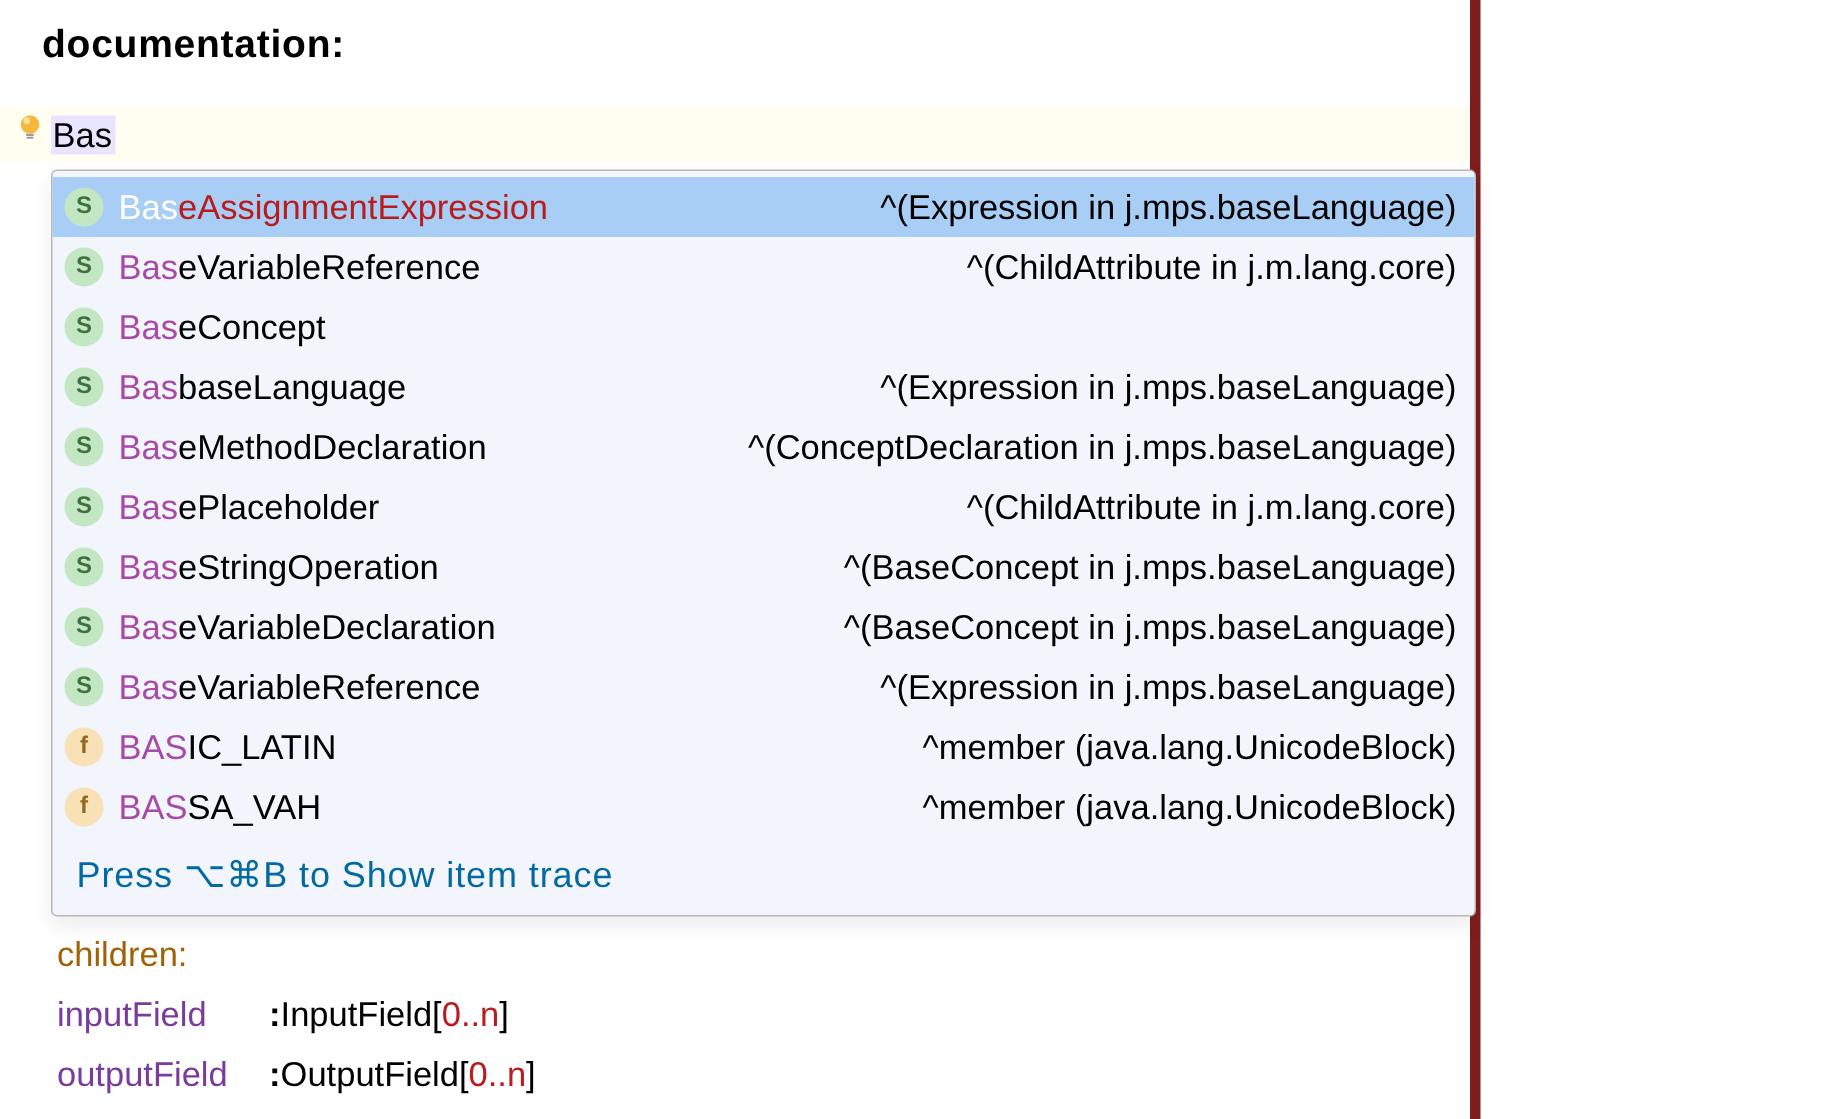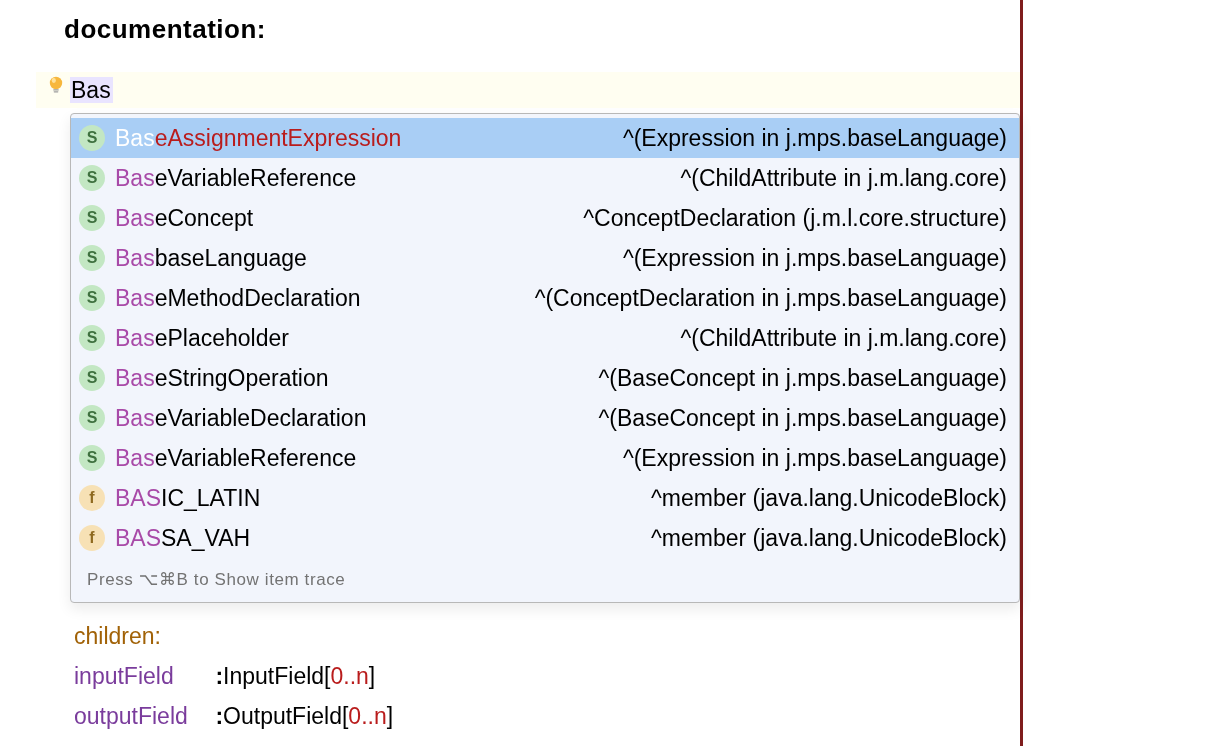--- a/index.html
+++ b/index.html
@@ -10,23 +10,22 @@
     background: #ffffff;
     font-family: "Helvetica Neue", Arial, sans-serif;
     font-size: 23px;
     color: #000000;
     overflow: hidden;
   }
   .editor {
     position: relative;
     width: 987px;
     height: 746px;
-    border-right: 3px solid #7f1d1d;
+    border-right: 7px solid #7f1d1d;
     box-sizing: border-box;
-    margin-left: 36px;
   }
   .heading {
     position: absolute;
     left: 28px;
     top: 14px;
     font-weight: 700;
     font-size: 26px;
     letter-spacing: 0.5px;
   }
   .input-line {
@@ -110,22 +109,22 @@
   .row-tail {
     flex: 0 0 auto;
     white-space: nowrap;
     text-align: center;
     color: #000000;
     font-size: 23px;
   }
 
   .popup-hint {
     padding: 10px 16px 12px 16px;
-    color: #737373;
-    font-size: 17px;
+    color: #0369a1;
+    font-size: 24px;
     letter-spacing: 0.6px;
     border-top: 1px solid rgba(0,0,0,0);
   }
 
   
   .below {
     position: absolute;
     left: 38px;
     top: 616px;
     font-size: 23px;
@@ -168,21 +167,20 @@
       <div class="popup-row">
         <span class="kind-badge kind-s">S</span>
         <span class="row-name"><span class="match">Bas</span><span class="rest">eVariableReference</span></span>
         <span class="row-spacer"></span>
         <span class="row-tail">^(ChildAttribute in j.m.lang.core)</span>
       </div>
       <div class="popup-row">
         <span class="kind-badge kind-s">S</span>
         <span class="row-name"><span class="match">Bas</span><span class="rest">eConcept</span></span>
         <span class="row-spacer"></span>
-        <span class="row-tail">^ConceptDeclaration (j.m.l.core.structure)</span>
       </div>
       <div class="popup-row">
         <span class="kind-badge kind-s">S</span>
         <span class="row-name"><span class="match">Bas</span><span class="rest">baseLanguage</span></span>
         <span class="row-spacer"></span>
         <span class="row-tail">^(Expression in j.mps.baseLanguage)</span>
       </div>
       <div class="popup-row">
         <span class="kind-badge kind-s">S</span>
         <span class="row-name"><span class="match">Bas</span><span class="rest">eMethodDeclaration</span></span>

